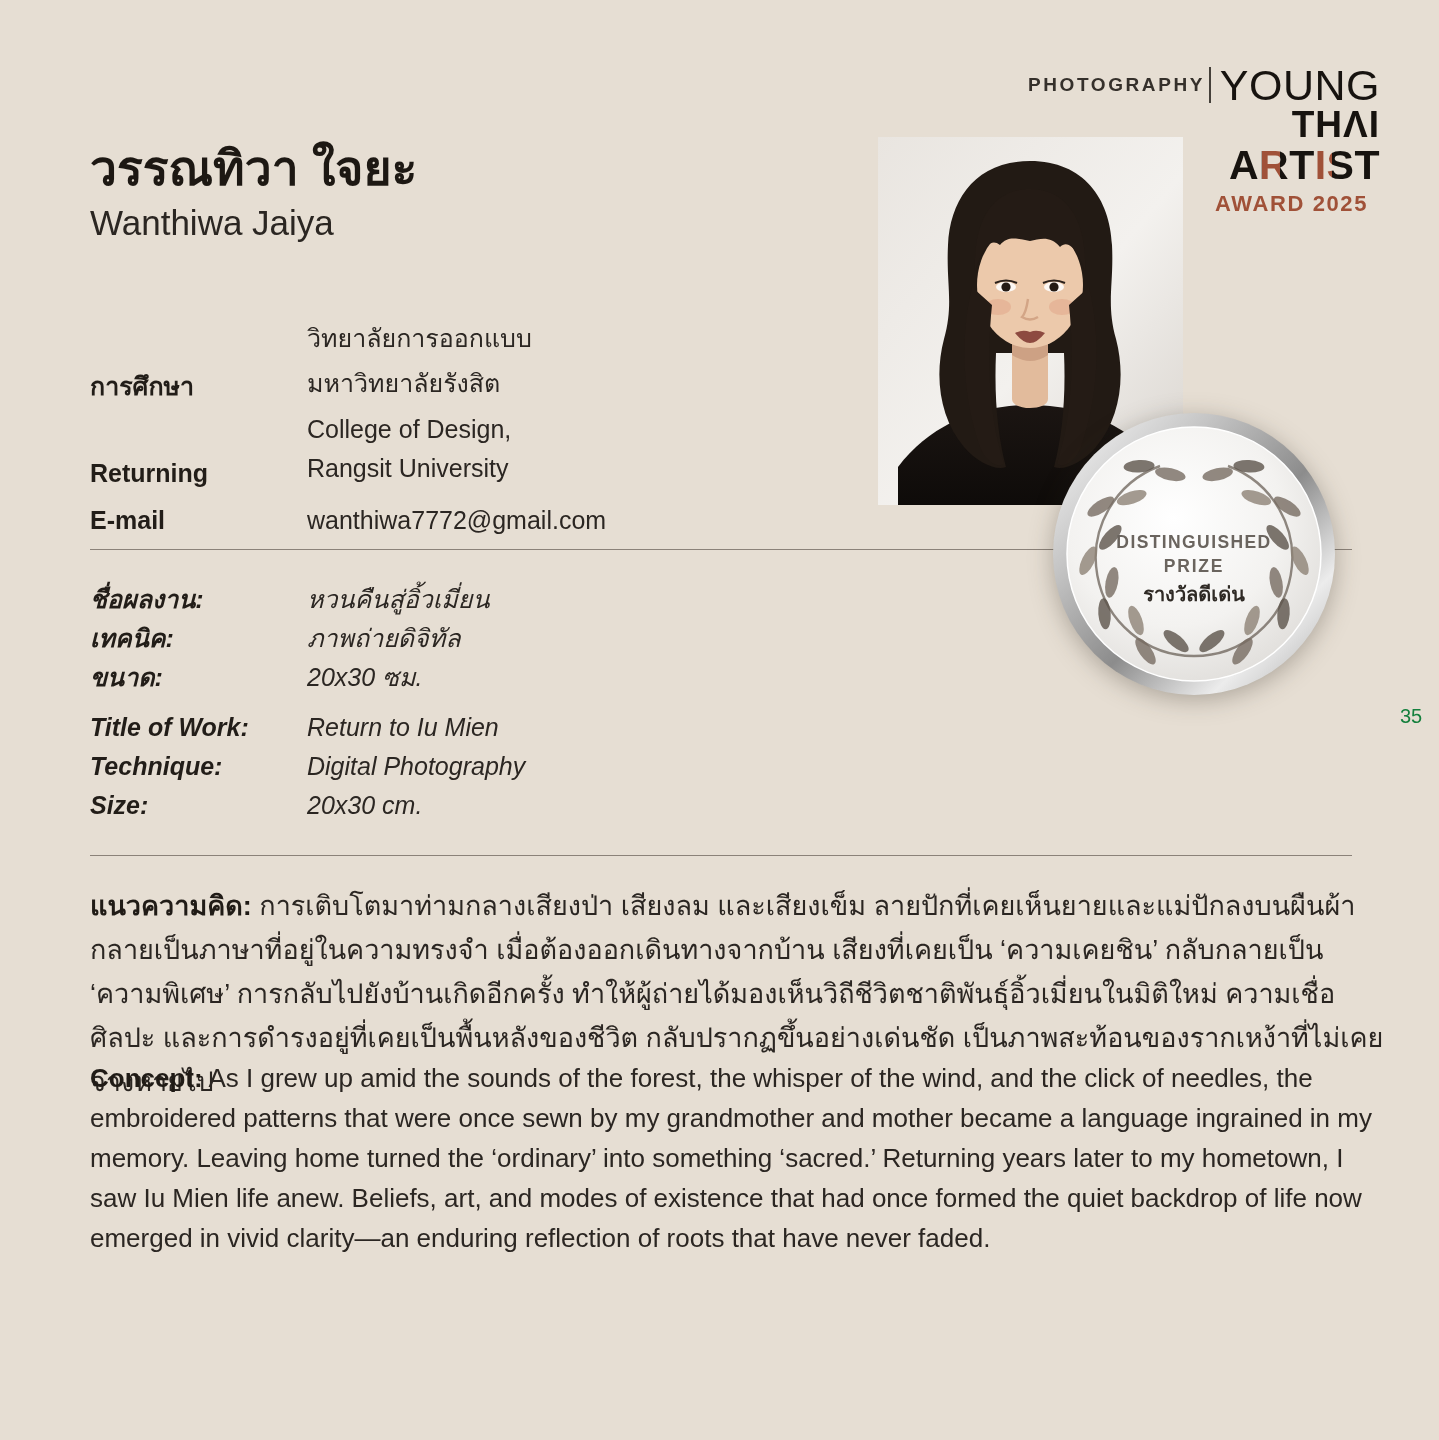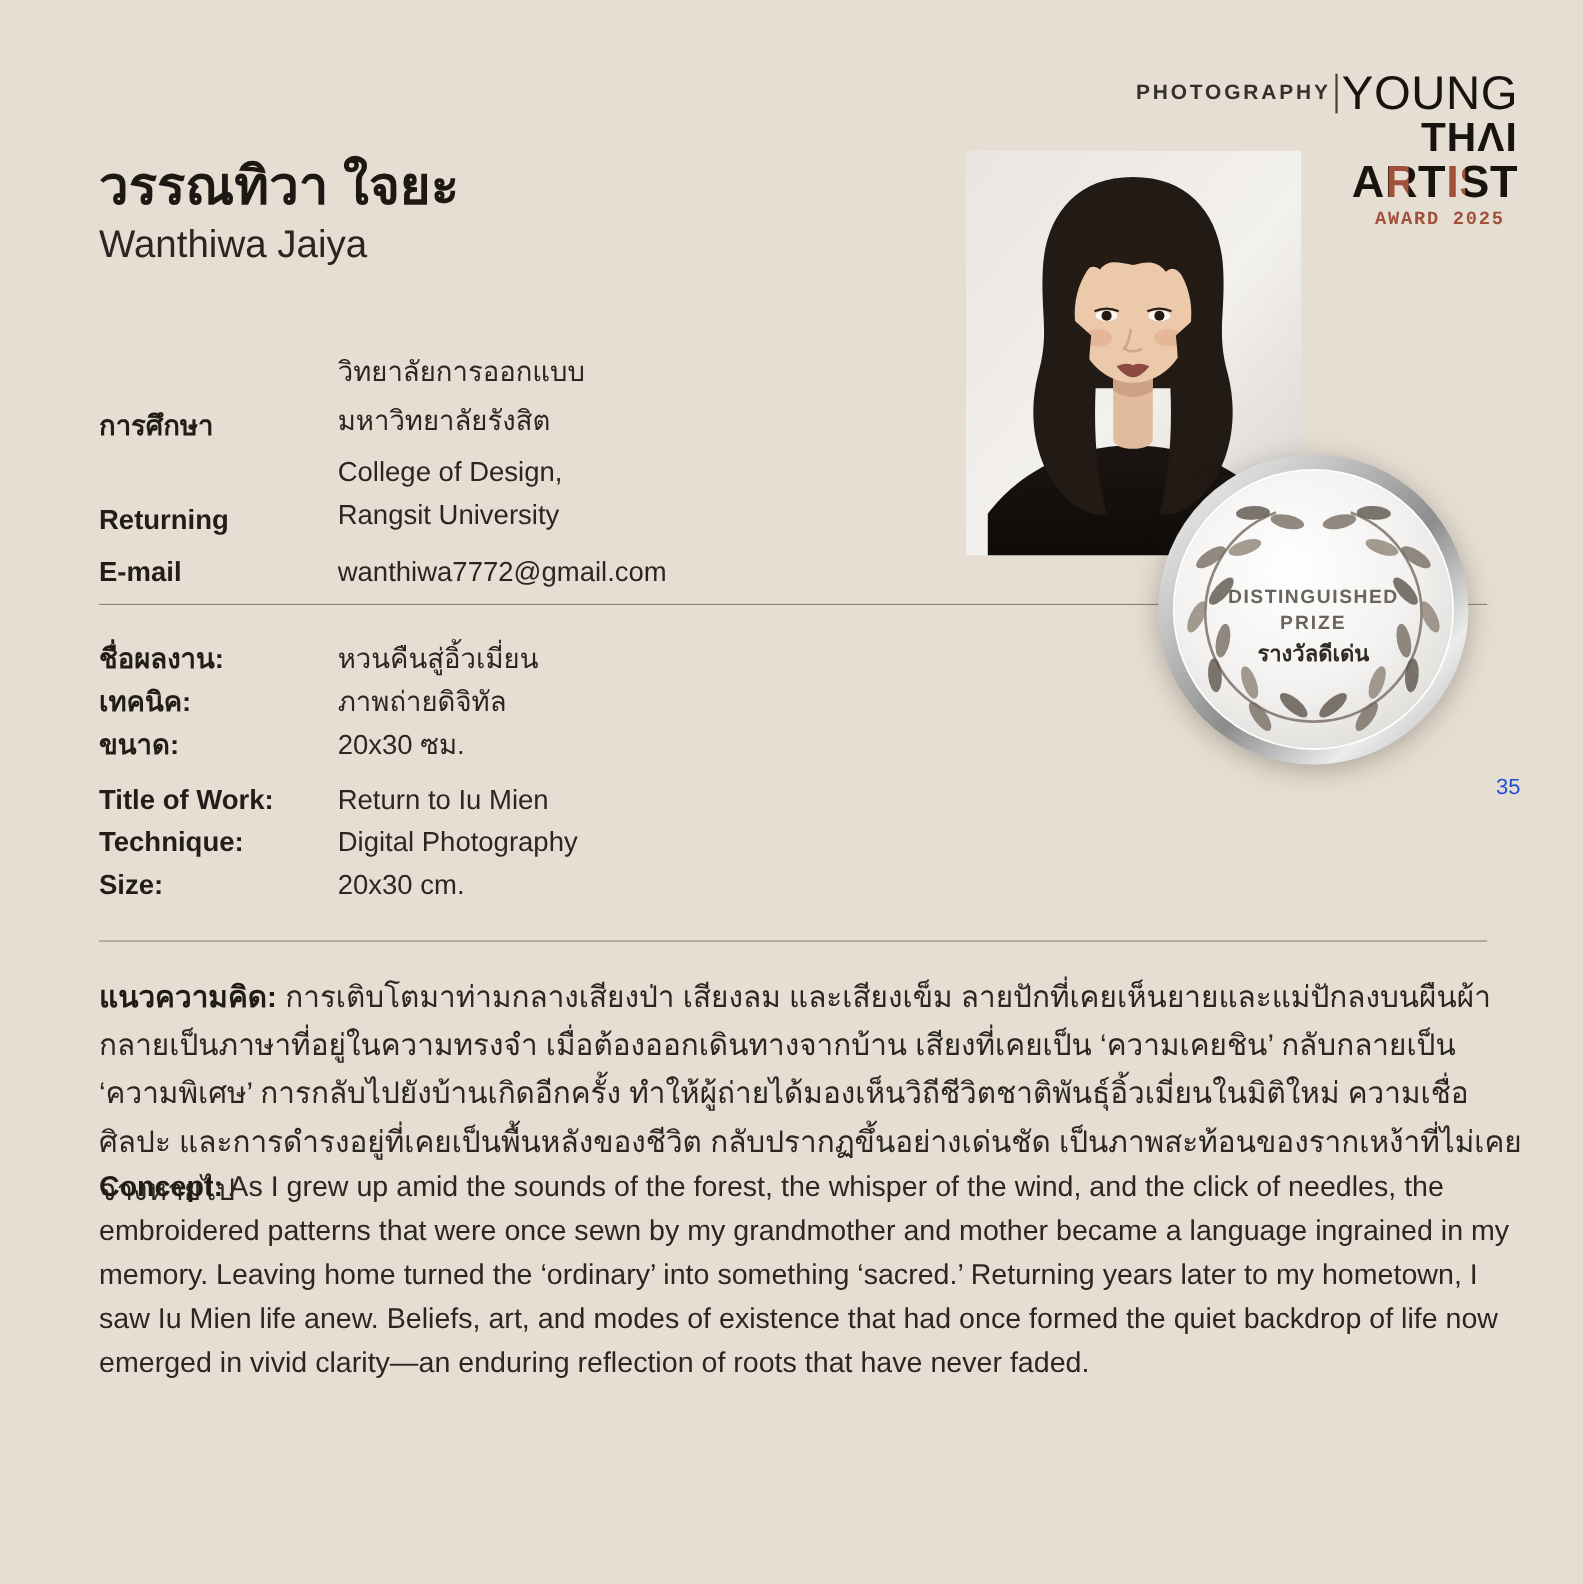--- a/index.html
+++ b/index.html
@@ -10,21 +10,21 @@
   
   .header { position:absolute; top:64px; right:59px; display:flex; align-items:flex-start; gap:4px; }
   .category { font-size:19px; font-weight:700; letter-spacing:2.6px; color:#35302b; margin-top:10px; }
   .header-sep { width:2px; height:36px; background:#45403a; margin-top:3px; }
   .logo { display:flex; flex-direction:column; align-items:flex-end; text-align:right; }
   .logo-young  { font-size:43px; font-weight:500; letter-spacing:.5px; line-height:42px; color:#17130f; }
   .logo-thai   { font-size:37px; font-weight:800; letter-spacing:1px; line-height:38px; color:#17130f; }
   .logo-artist { font-size:41px; font-weight:800; letter-spacing:.5px; line-height:42px;
                  background:linear-gradient(90deg,#17130f 0 22%,#a05138 22% 34%,#17130f 34% 58%,#a05138 58% 68%,#17130f 68% 100%);
                  -webkit-background-clip:text; background-clip:text; color:transparent; }
-  .logo-award  { font-size:17px; font-weight:700; letter-spacing:1.6px; color:#a05138; margin-top:5px; padding-right:12px;font-family:Liberation Mono, monospace; }
+  .logo-award  { font-size:22px; font-weight:700; letter-spacing:1.6px; color:#a05138; margin-top:5px; padding-right:12px; }
 
   
   .name-th { position:absolute; left:90px; top:130px; font-size:48px; font-weight:800; color:#1d1813; }
   .name-en { position:absolute; left:90px; top:203px; font-size:35px; font-weight:400; color:#2b2622; }
 
   
   .portrait { position:absolute; left:878px; top:137px; width:305px; height:368px; z-index:1; }
   .portrait svg { display:block; width:100%; height:100%; }
 
   
@@ -41,24 +41,24 @@
   .info-1 { top:316px; } .info-1 .val { line-height:45px; }
   .info-2 { top:410px; } .info-2 .val { line-height:39px; }
   .info-3 { top:506px; }
 
   
   .divider { position:absolute; left:90px; width:1262px; height:0; border-top:1.5px solid #8b8279; z-index:0; }
   .div-1 { top:549px; } .div-2 { top:855px; }
 
   
   .work { position:absolute; left:90px; width:700px; font-size:25px; }
-  .work .row { line-height:39px; }
+  .work .row { line-height:39px;font-style:italic; }
   .work-th { top:580px; } .work-en { top:708px; }
 
-  .page-number { position:absolute; left:1360px; top:705px; font-size:20px; color:#1d4ed8; }
+  .page-number { position:absolute; left:1400px; top:705px; font-size:20px; color:#15803d; }
 
   
   .concept { position:absolute; left:90px; width:1295px; color:#2b2622; }
   .concept b { font-weight:800; color:#201b16; }
   .concept-th { top:884px; font-size:27px; line-height:44px; }
   .concept-en { top:1058px; font-size:26px; line-height:40px; }
 </style>
 </head>
 <body>
 

